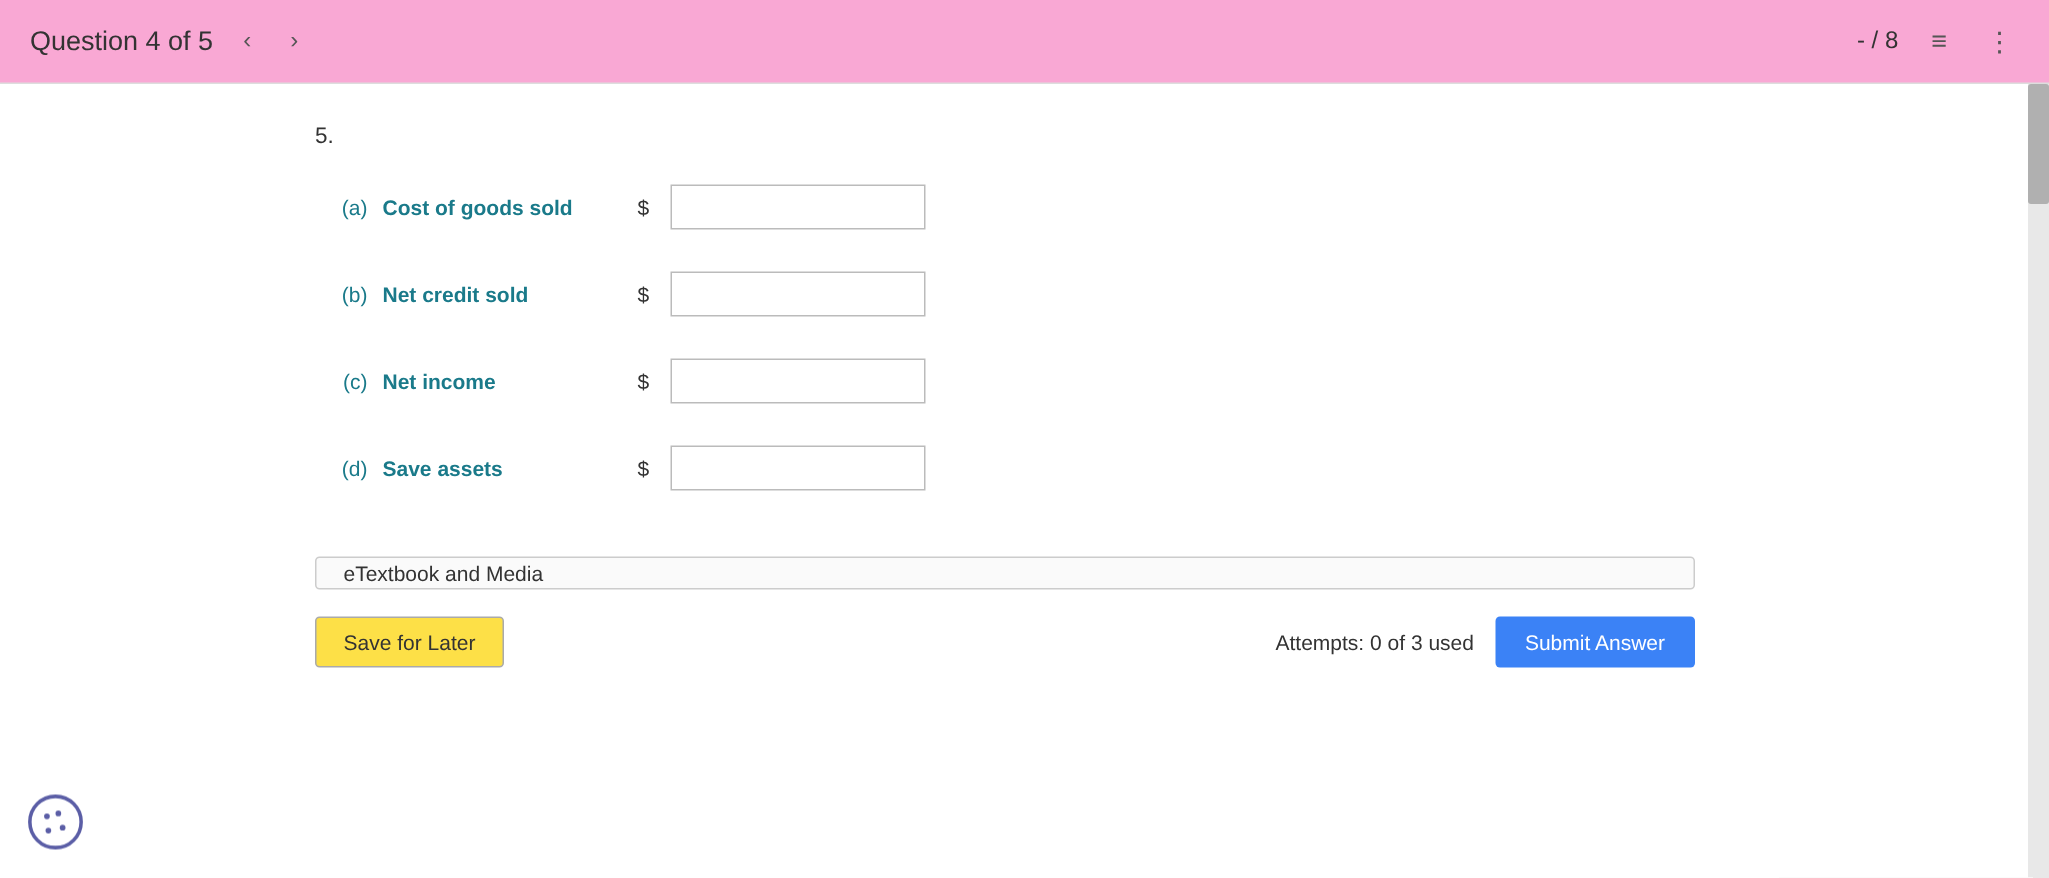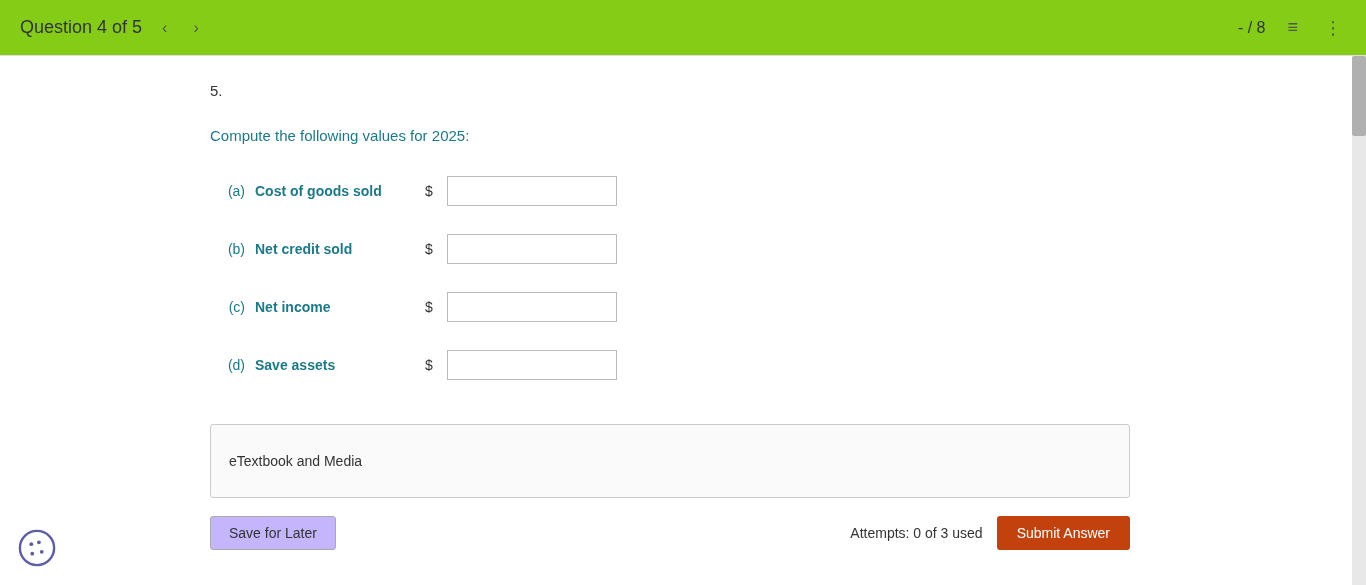--- a/index.html
+++ b/index.html
@@ -14,21 +14,21 @@
       width: 1366px;
       height: 585px;
       overflow: hidden;
       position: relative;
     }
 
     .header-bar {
       display: flex;
       align-items: center;
       justify-content: space-between;
-      background: #84cc16;
+      background: #f9a8d4;
       border-bottom: 1px solid #ddd;
       padding: 10px 20px;
       height: 56px;
     }
 
     .header-left {
       display: flex;
       align-items: center;
       gap: 14px;
     }
@@ -134,59 +134,59 @@
       padding: 6px 8px;
       font-size: 14px;
       width: 170px;
       outline: none;
       color: #333;
     }
 
     .etextbook-section {
       border: 1px solid #ccc;
       border-radius: 3px;
-      padding: 28px 18px;
+      padding: 2px 18px;
       margin-top: 30px;
       background: #fafafa;
       color: #333;
       font-size: 14px;
       max-width: 920px;
     }
 
     .footer-bar {
       display: flex;
       align-items: center;
       justify-content: space-between;
       padding: 18px 0 10px 0;
       max-width: 920px;
     }
 
     .save-later-btn {
       border: 1px solid #aaa;
-      background: #c4b5fd;
+      background: #fde047;
       color: #333;
       font-size: 14px;
       padding: 8px 18px;
       cursor: pointer;
       border-radius: 3px;
     }
 
     .footer-right {
       display: flex;
       align-items: center;
       gap: 14px;
     }
 
     .attempts-text {
       font-size: 14px;
       color: #333;
     }
 
     .submit-btn {
-      background: #c2410c;
+      background: #3b82f6;
       color: #fff;
       border: none;
       font-size: 14px;
       padding: 9px 20px;
       cursor: pointer;
       border-radius: 3px;
     }
 
     
     .scrollbar-track {
@@ -233,21 +233,20 @@
   </div>
 </div>
 
 <div class="main-content">
   <div class="content-inner">
 
     <div class="note-line">
       <span class="note-number">5.</span>
     </div>
 
-    <div class="compute-instruction">Compute the following values for 2025:</div>
 
     <div>
 
       <div class="form-row">
         <span class="row-label-letter">(a)</span>
         <span class="row-label-text">Cost of goods sold</span>
         <span class="dollar-sign">$</span>
         <input class="answer-input" type="text" style="">
       </div>
 

